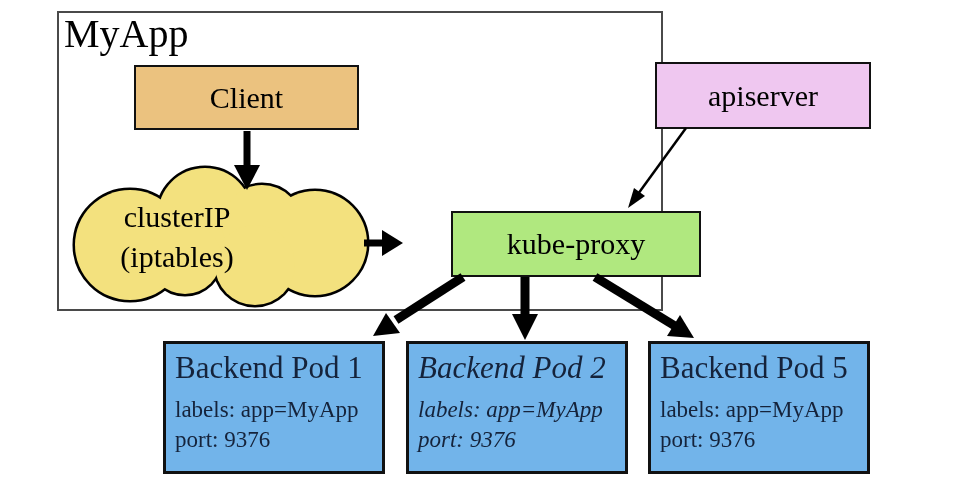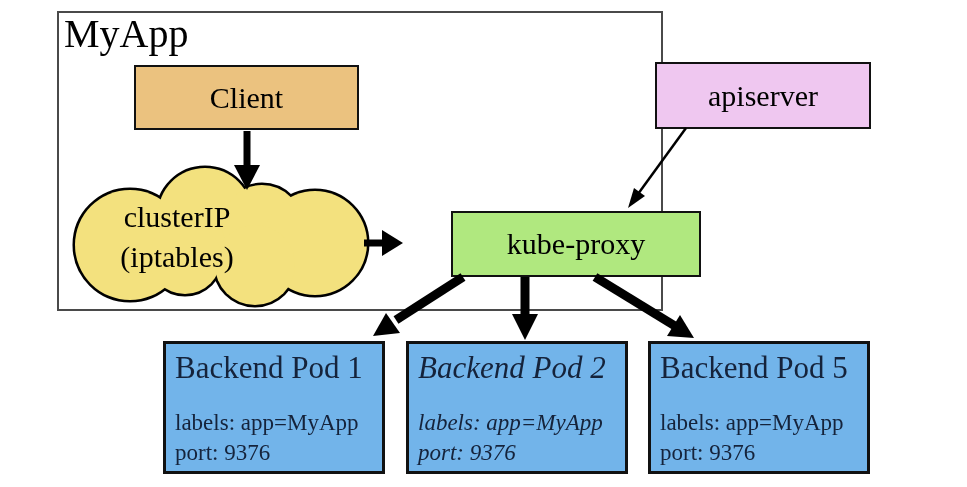--- a/index.html
+++ b/index.html
@@ -41,21 +41,21 @@
     display:flex;align-items:center;justify-content:center;
     font-size:30px;color:var(--c-text,#000);
   }
   .pod-box{
     top:341px;width:222px;height:133px;
     background:var(--c-pod,#72b4ea);
     border:3px solid var(--c-box_border,#111);
     padding:6px 9px;color:var(--c-pod_text,#15233b);
   }
   .pod-1{left:163px;} .pod-2{left:406px;font-style:italic;} .pod-3{left:648px;}
-  .pod-title{font-size:31px;line-height:1.15;margin-bottom:22px;}
+  .pod-title{font-size:31px;line-height:1.15;margin-bottom:9px;}
   .pod-line{font-size:23px;line-height:1.3;}
   .diagram-svg{
     position:absolute;left:0;top:0;width:967px;height:487px;
     z-index:5;pointer-events:none;
   }
   .cloud-text{
     position:absolute;left:92px;top:197px;width:170px;z-index:6;
     text-align:center;font-size:30px;line-height:40px;
     color:var(--c-text,#000);
   }

